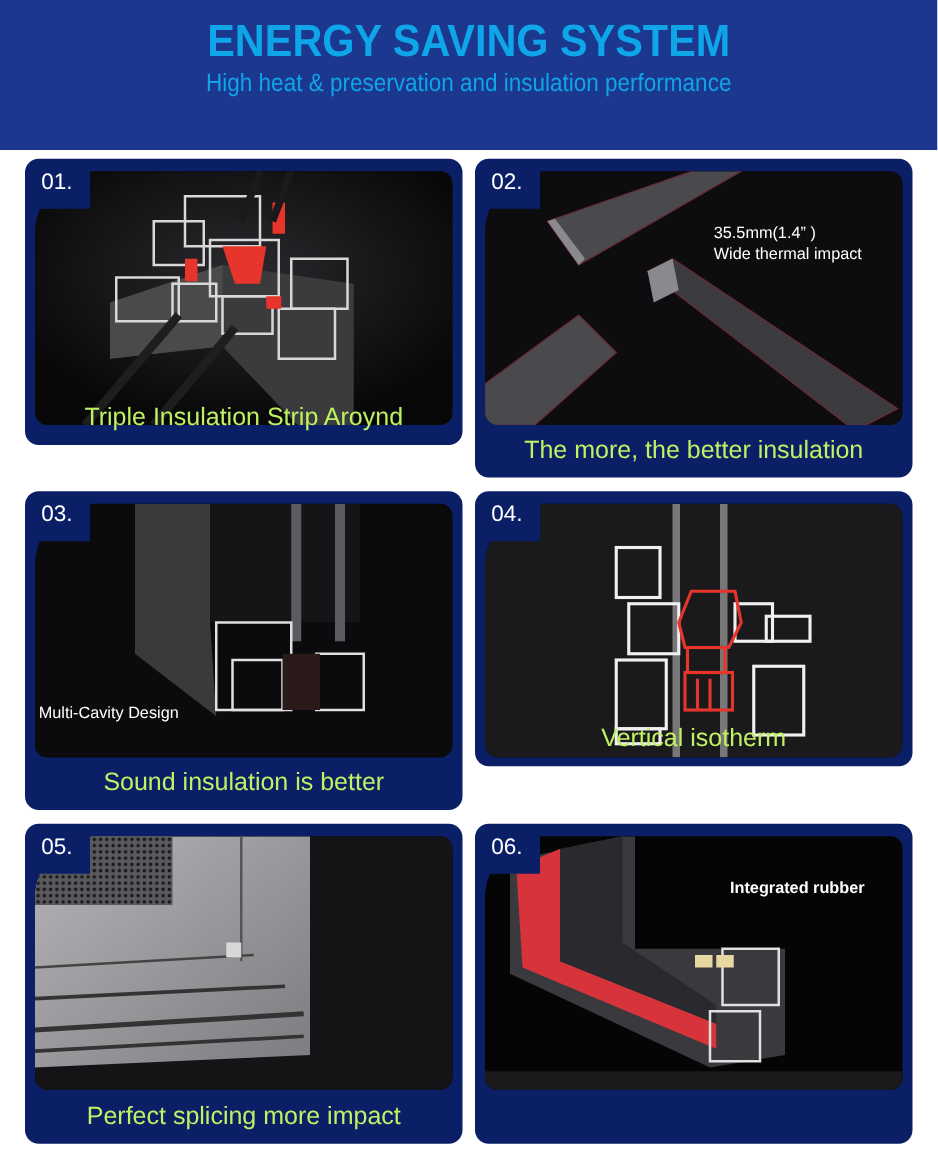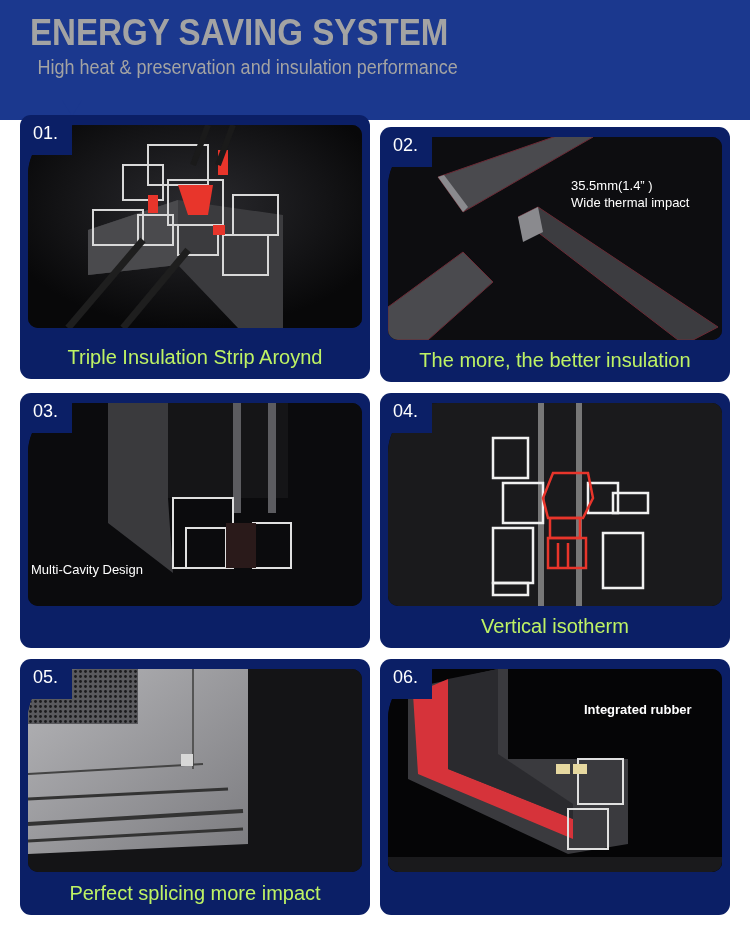--- a/index.html
+++ b/index.html
@@ -1,21 +1,21 @@
 <!DOCTYPE html>
 <html><head>
 <meta charset="utf-8">
 <style>
   * { box-sizing: border-box; margin: 0; padding: 0; }
   html, body { width: 750px; height: 935px; background: #ffffff; overflow: hidden; }
   body { position: relative; font-family: "Liberation Sans", "DejaVu Sans", sans-serif; }
 
   .header {
     position: absolute; left: 0; top: 0; width: 750px; height: 120px;
-    background: #1b388e; text-align: left; color: #a3a3a3;
+    background: #1b388e; text-align: center; color: #0ea5e9;
   }
   .header .title {
     position: absolute; left: 0; right: 0; top: 12px;
     font-family: "Liberation Sans", sans-serif; font-weight: bold;
     font-size: 36px; letter-spacing: 0px; transform: scaleX(0.92);
   }
   .header .subtitle {
     position: absolute; left: 0; right: 0; top: 56px;
     font-size: 20px; transform: scaleX(0.9);
   }
@@ -52,21 +52,21 @@
 </style>
 </head>
 <body>
 
 <div class="header">
   <div class="title">ENERGY SAVING SYSTEM</div>
   <div class="subtitle">High heat &amp; preservation and insulation performance</div>
 </div>
 <div class="pointer"></div>
 
-<div class="card" style="left:20px; top:115px; height:264px;">
+<div class="card" style="left:20px; top:127px; height:229px;">
   <div class="img" style="height:203px;">
     <svg width="334" height="203" viewBox="0 0 334 203">
       <defs>
         <radialGradient id="g1" cx="50%" cy="40%" r="60%">
           <stop offset="0%" stop-color="#2a2a2e"></stop>
             <stop offset="100%" stop-color="#080809"></stop>
         </radialGradient>
       </defs>
       <rect width="334" height="203" fill="url(#g1)"></rect>
 
@@ -133,23 +133,24 @@
         <rect x="145" y="95" width="60" height="70"></rect>
         <rect x="158" y="125" width="40" height="40"></rect>
         <rect x="225" y="120" width="38" height="45"></rect>
       </g>
       <rect x="198" y="120" width="30" height="45" fill="#2a1a1a"></rect>
     </svg>
   </div>
   <div class="overlay-text" style="left:11px; top:168px;">Multi-Cavity Design</div>
   <div class="num-cover"></div>
   <div class="num">03.</div>
-</div>
-
-<div class="card" style="left:380px; top:393px; height:255px;">
+  <div class="caption">Sound insulation is better</div>
+</div>
+
+<div class="card" style="left:380px; top:393px; height:220px;">
   <div class="img" style="height:203px;">
     <svg width="334" height="203" viewBox="0 0 334 203">
       <rect width="334" height="203" fill="#1a1a1c"></rect>
       <rect x="150" y="0" width="6" height="203" fill="#777"></rect>
       <rect x="188" y="0" width="6" height="203" fill="#777"></rect>
       <g fill="none" stroke="#f0f0f0" stroke-width="2.5">
         <rect x="105" y="35" width="35" height="40"></rect>
         <rect x="115" y="80" width="40" height="40"></rect>
         <rect x="105" y="125" width="40" height="55"></rect>
         <rect x="200" y="80" width="30" height="30"></rect>

